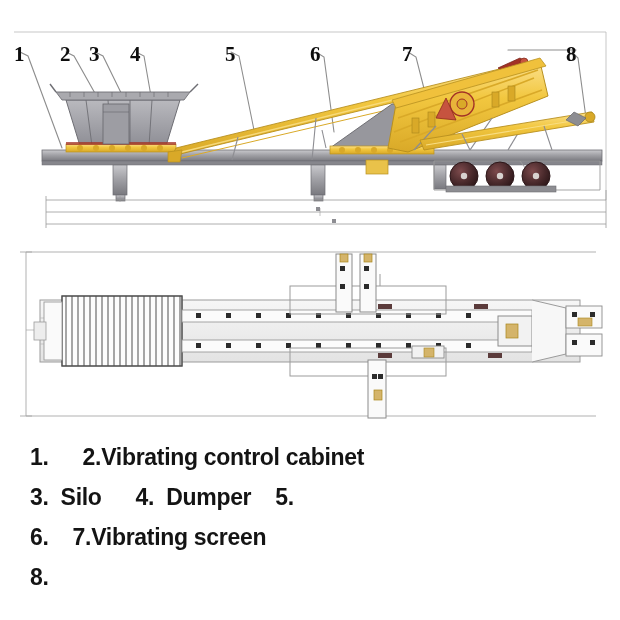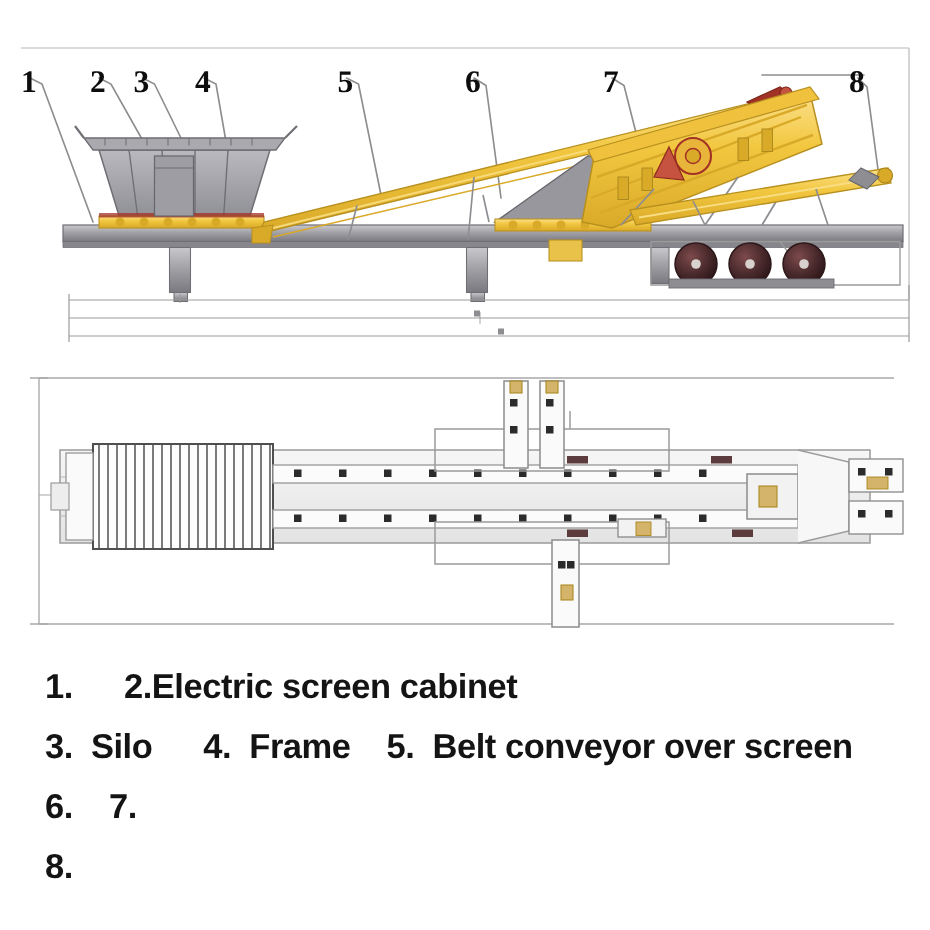--- a/index.html
+++ b/index.html
@@ -375,35 +375,35 @@
     <div class="callout-num" style="left:310px;top:44px;">6</div>
     <div class="callout-num" style="left:402px;top:44px;">7</div>
     <div class="callout-num" style="left:566px;top:44px;">8</div>
   </div>
 
   <div id="legend-block">
 
     <div class="legend-line" id="legend-row-0">
       <span class="lg-pad-a">1.</span>
       <span class="lg-gap-lg">2.</span>
-      <span>Electric screen cabinet</span>
+      <span>Vibrating control cabinet</span>
     </div>
 
     <div class="legend-line" id="legend-row-1">
       <span class="lg-pad-a">3.</span>
       <span class="lg-gap-sm">Silo</span>
       <span class="lg-gap-lg">4.</span>
-      <span class="lg-gap-sm">Frame</span>
+      <span class="lg-gap-sm">Dumper</span>
       <span class="lg-gap-md">5.</span>
-      <span class="lg-gap-sm">Belt conveyor over screen</span>
     </div>
 
     <div class="legend-line" id="legend-row-2">
       <span class="lg-pad-a">6.</span>
       <span class="lg-gap-md">7.</span>
+      <span>Vibrating screen</span>
     </div>
 
     <div class="legend-line" id="legend-row-3">
       <span class="lg-pad-a">8.</span>
     </div>
 
   </div>
 
 </div>
 

